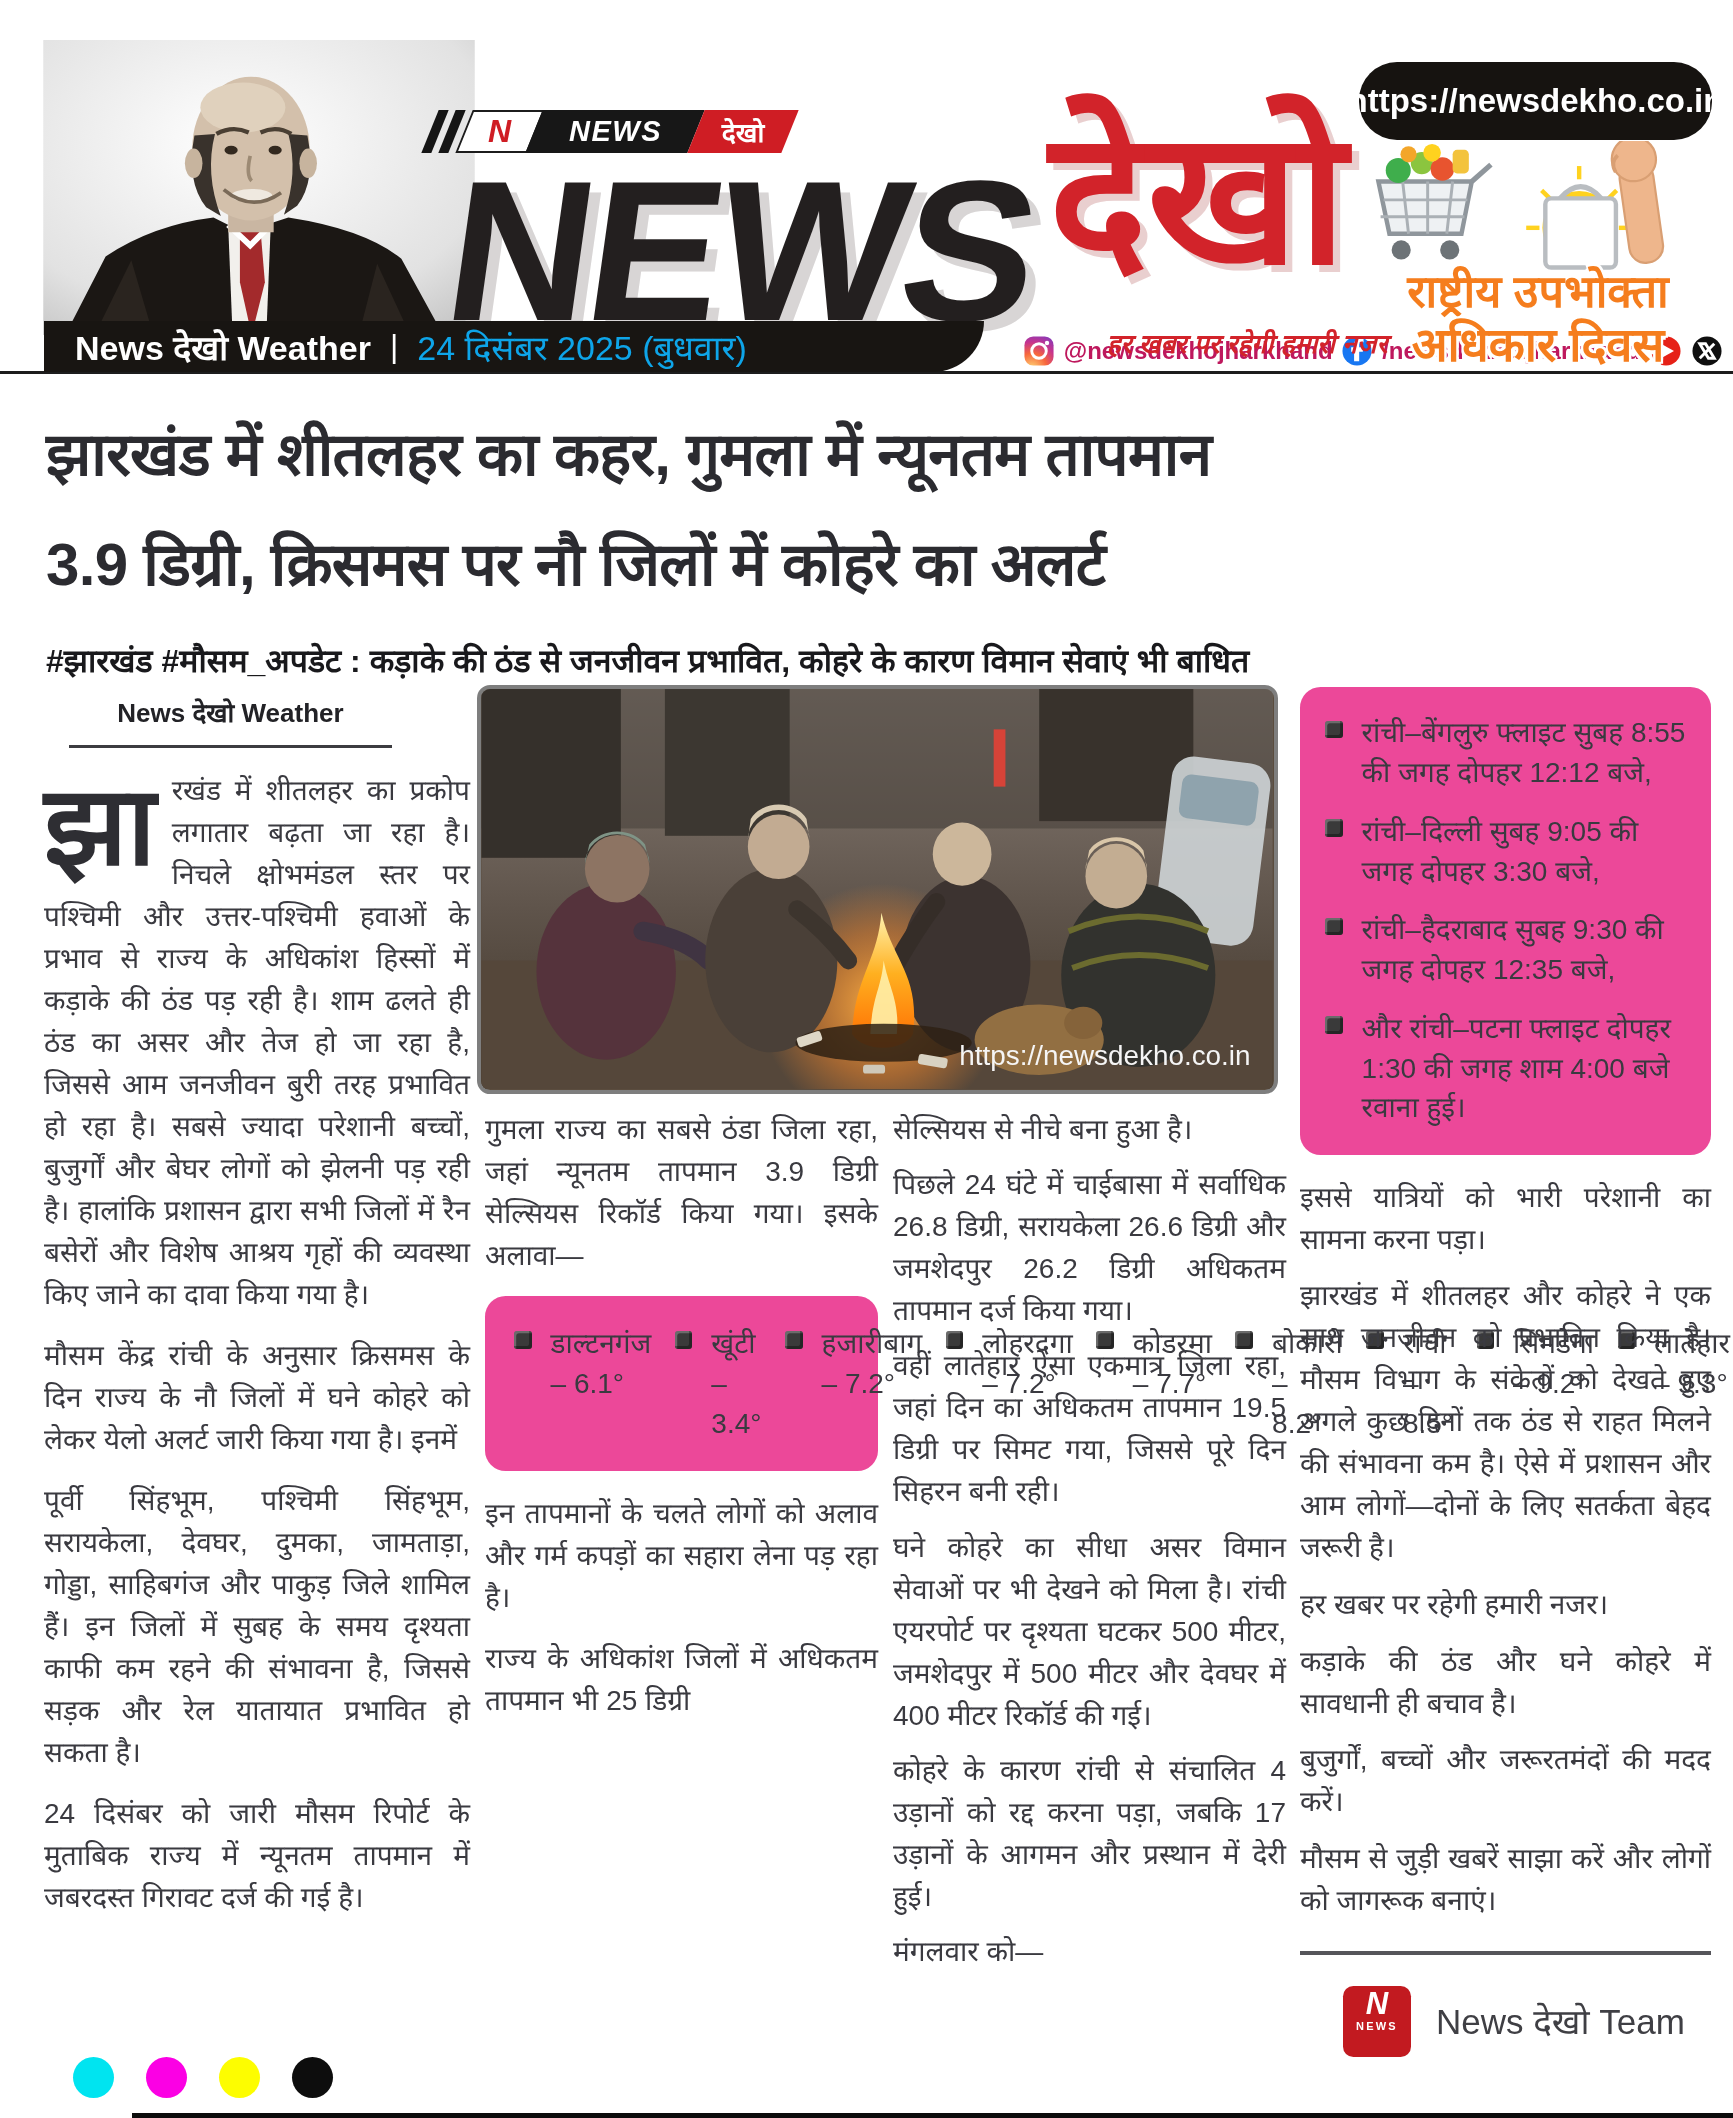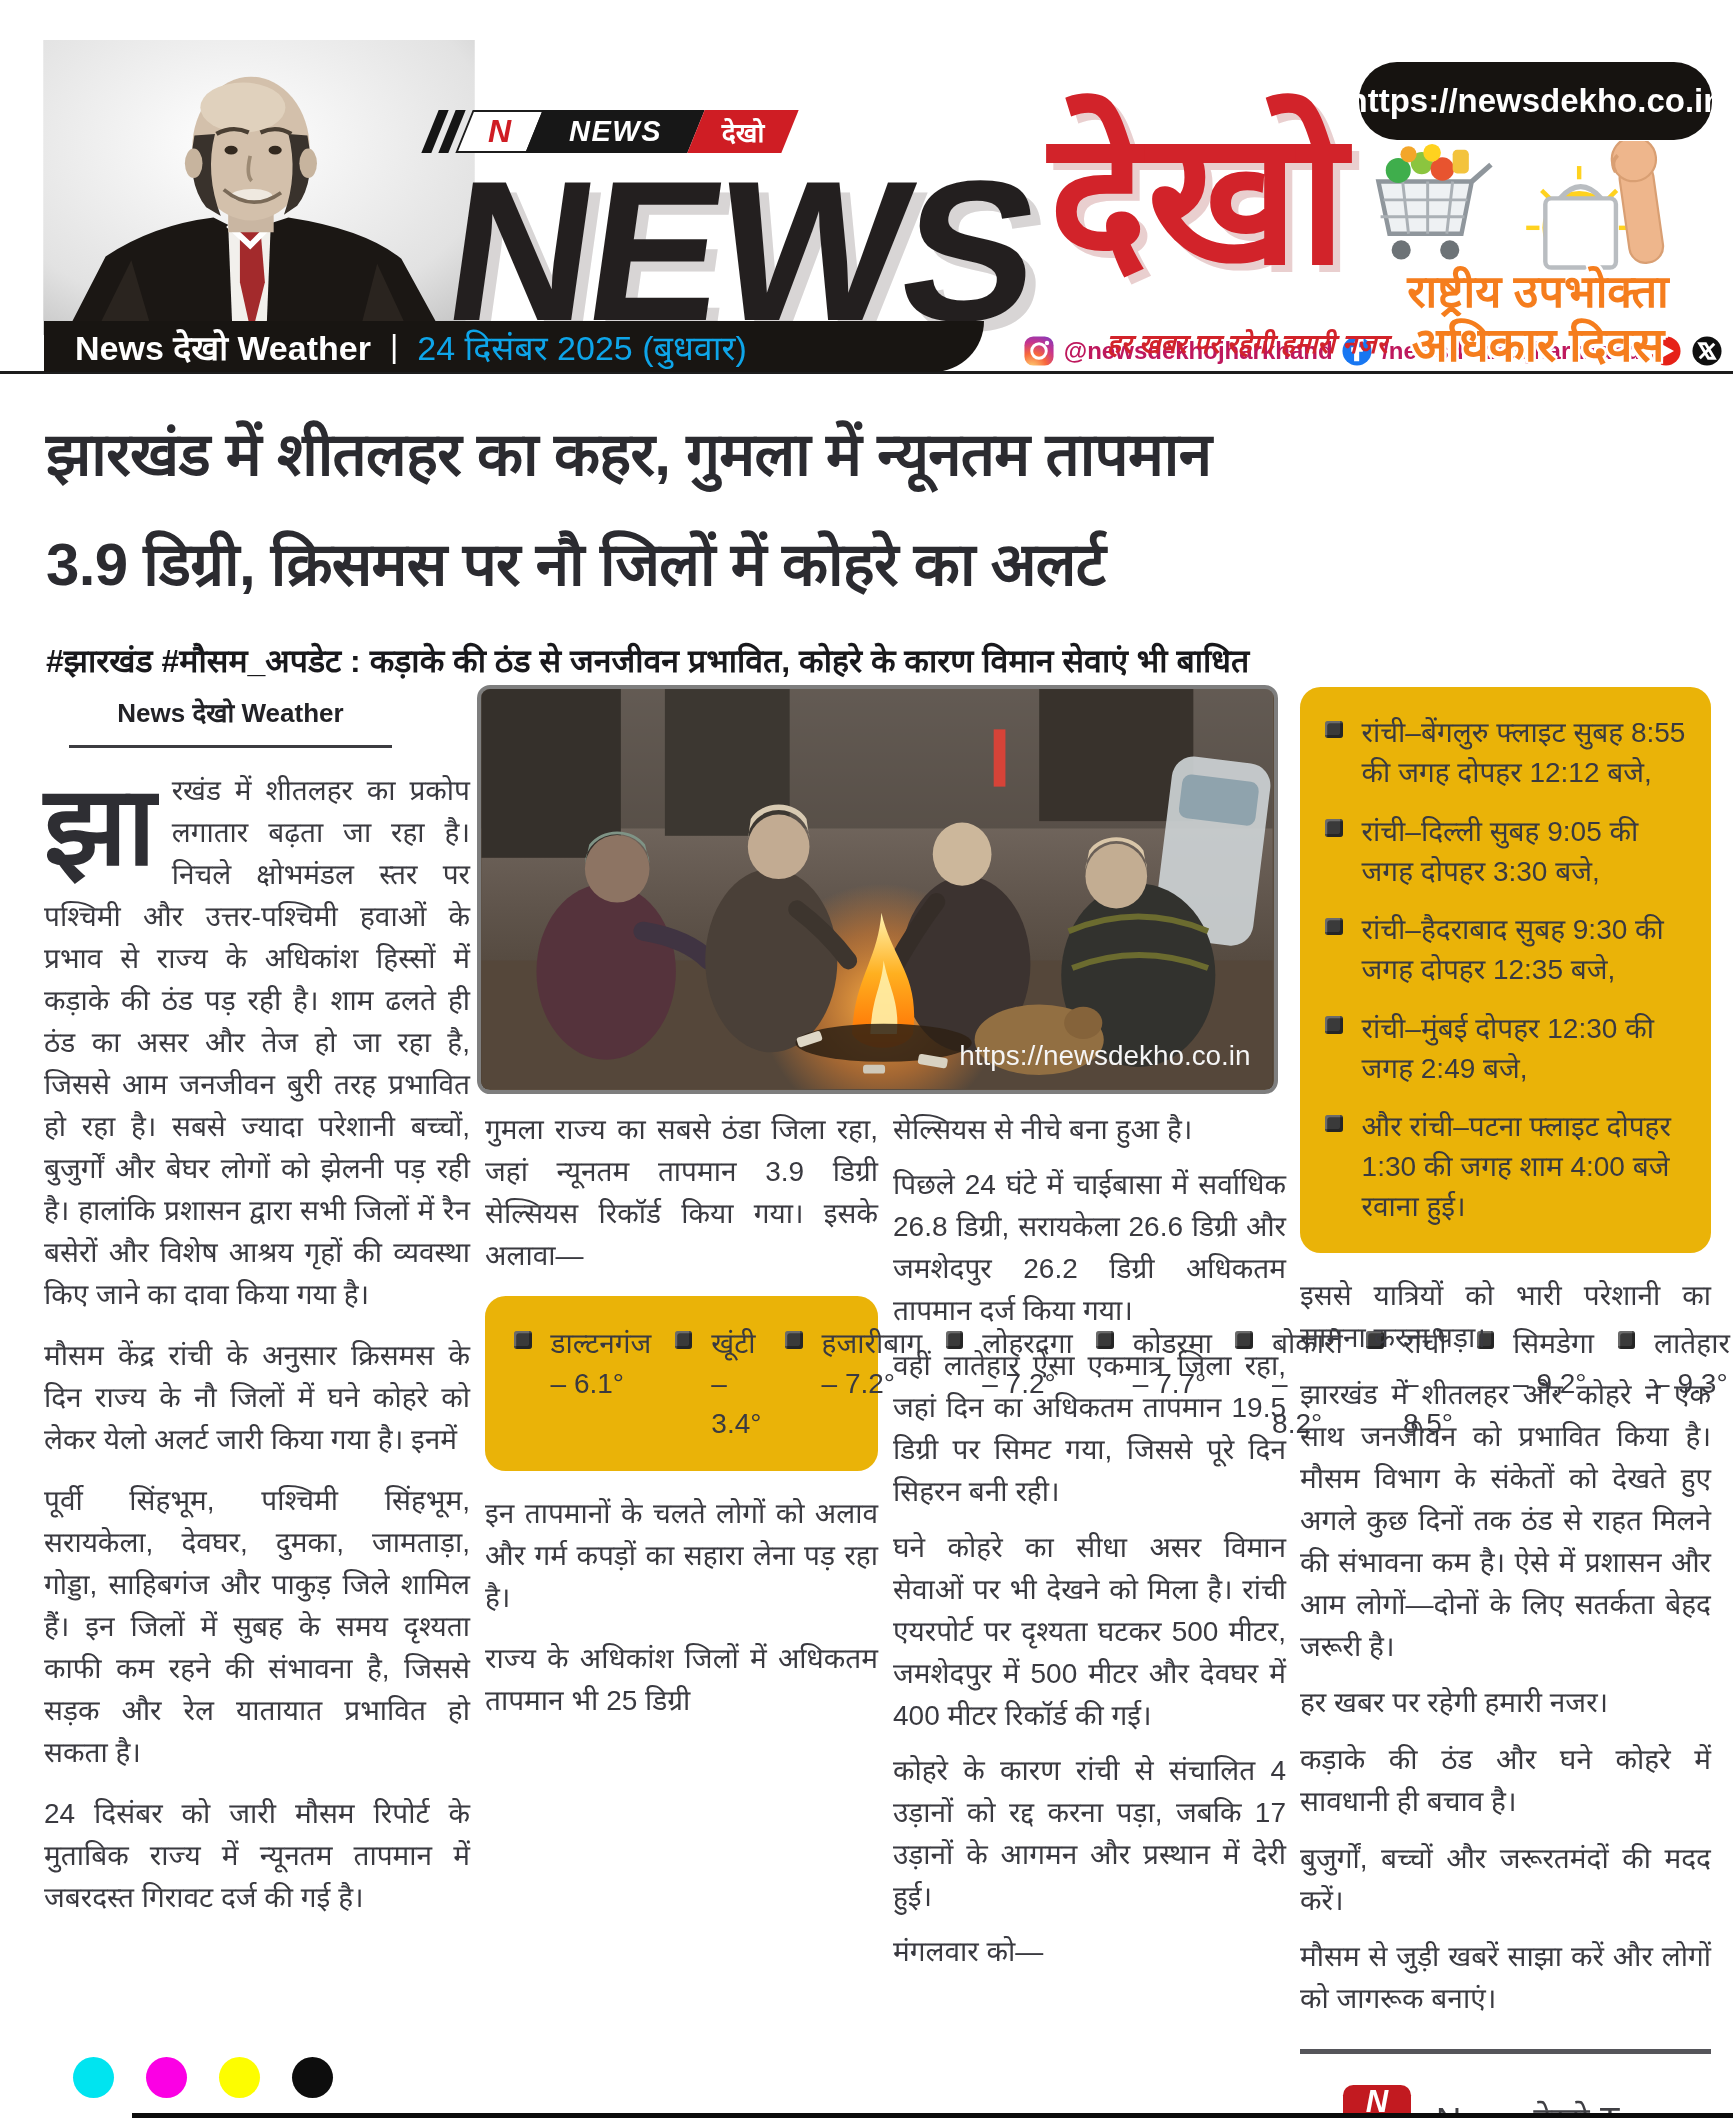--- a/index.html
+++ b/index.html
@@ -52,21 +52,21 @@
   #col4{left:1300px;top:687px;width:411px;}
 
   .section-label-wrap{width:323px;margin:0 0 22px 25px;text-align:center;}
   .section-label{font-size:26px;font-weight:700;color:#222226;text-align:center;}
   .section-underline{height:3.7px;background:#3c3c40;margin-top:11.8px;}
 
   .dropcap{float:left;font-size:110px;line-height:0.82;font-weight:800;color:#2e2e33;margin:10.3px 16px 0 0;}
 
   .photo-frame{position:absolute;left:477px;top:685px;width:801px;height:409px;border:4.4px solid #7e7e7e;border-radius:13.2px;overflow:hidden;box-sizing:border-box;z-index:1;background:#5a4c3e;}
 
-  .pinkbox{background:#eab308;border-radius:20.6px;}
+  .pinkbox{background:#ec4899;border-radius:20.6px;}
   .templist{padding:28px 25px 28px 29px;display:flex;flex-direction:row;gap:23.5px;margin:0 0 22px 0;}
   .flightlist{padding:26.4px 22px 26.4px 25px;display:flex;flex-direction:column;gap:19px;margin:0 0 22px 0;}
   .li{display:flex;align-items:flex-start;gap:19px;text-align:left;}
   .bullet{flex:0 0 auto;width:17.6px;height:17.6px;background:#3a3a3a;border-radius:2.9px;margin-top:7.3px;box-shadow:inset -2.9px -2.9px 0 rgba(0,0,0,.35), inset 2.2px 2.2px 0 rgba(255,255,255,.25);}
   .li .t{flex:1;line-height:1.42;}
 
   .col4-rule{height:4.4px;background:#55555a;margin:29px 0 0 0;}
   .team-row{display:flex;align-items:center;gap:25px;margin:31px 0 0 43px;}
   .team-logo{width:68px;height:71px;background:#c21a20;border-radius:10.3px;display:flex;flex-direction:column;align-items:center;justify-content:flex-start;overflow:hidden;flex:0 0 auto;}
   .team-logo .n{color:#fff;font-size:31px;font-weight:900;font-style:italic;line-height:1.05;margin-top:1.5px;}
@@ -353,24 +353,20 @@
       <div class="li">
           <span class="bullet"></span>
           <span class="t">रांची–दिल्ली सुबह 9:05 की जगह दोपहर 3:30 बजे,</span>
         </div>
       <div class="li">
           <span class="bullet"></span>
           <span class="t">रांची–हैदराबाद सुबह 9:30 की जगह दोपहर 12:35 बजे,</span>
         </div>
       <div class="li">
           <span class="bullet"></span>
-          <span class="t">रांची–मुंबई दोपहर 12:30 की जगह 2:49 बजे,</span>
-        </div>
-      <div class="li">
-          <span class="bullet"></span>
           <span class="t">और रांची–पटना फ्लाइट दोपहर 1:30 की जगह शाम 4:00 बजे रवाना हुई।</span>
         </div>
     </div>
     <p style="margin-bottom:14.7px">इससे यात्रियों को भारी परेशानी का सामना करना पड़ा।</p>
     <p style="margin-bottom:14.7px">झारखंड में शीतलहर और कोहरे ने एक साथ जनजीवन को प्रभावित किया है। मौसम विभाग के संकेतों को देखते हुए अगले कुछ दिनों तक ठंड से राहत मिलने की संभावना कम है। ऐसे में प्रशासन और आम लोगों—दोनों के लिए सतर्कता बेहद जरूरी है।</p>
     <p style="margin-bottom:14.7px">हर खबर पर रहेगी हमारी नजर।</p>
     <p style="margin-bottom:14.7px">कड़ाके की ठंड और घने कोहरे में सावधानी ही बचाव है।</p>
     <p style="margin-bottom:14.7px">बुजुर्गों, बच्चों और जरूरतमंदों की मदद करें।</p>
     <p style="margin-bottom:0">मौसम से जुड़ी खबरें साझा करें और लोगों को जागरूक बनाएं।</p>
     <div class="col4-rule"></div>

